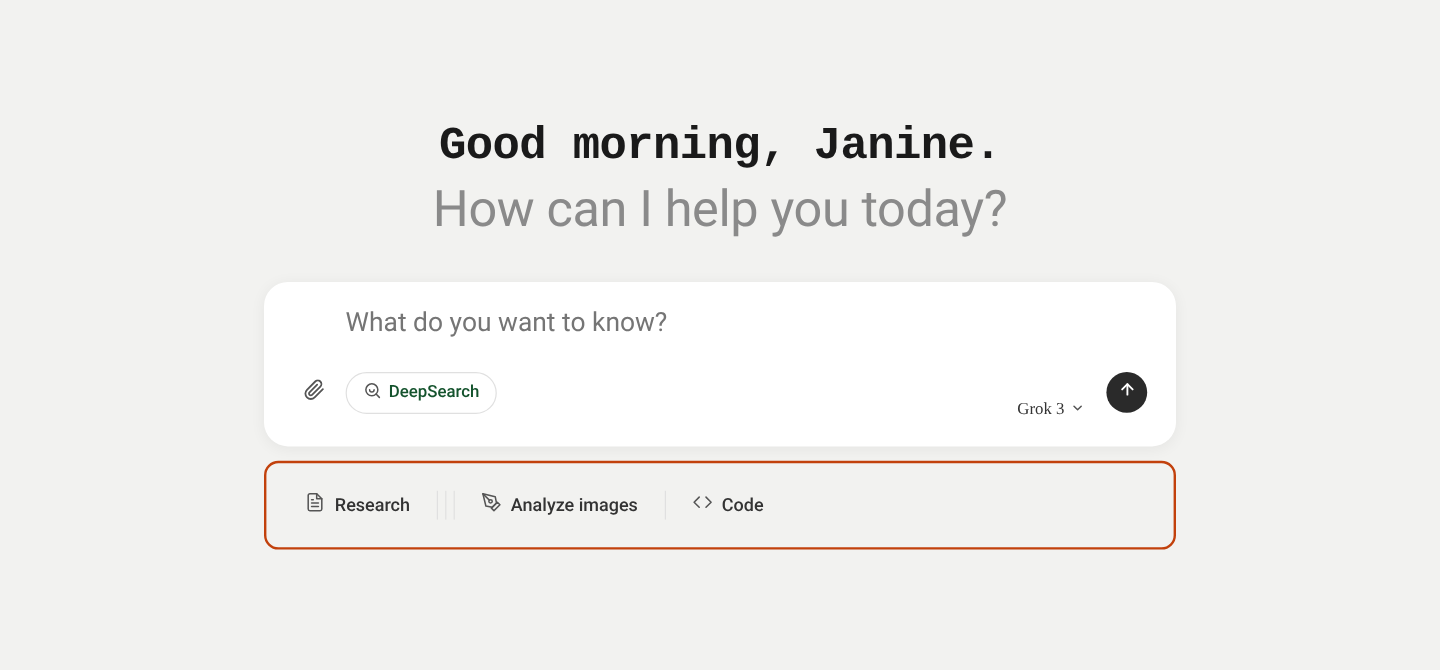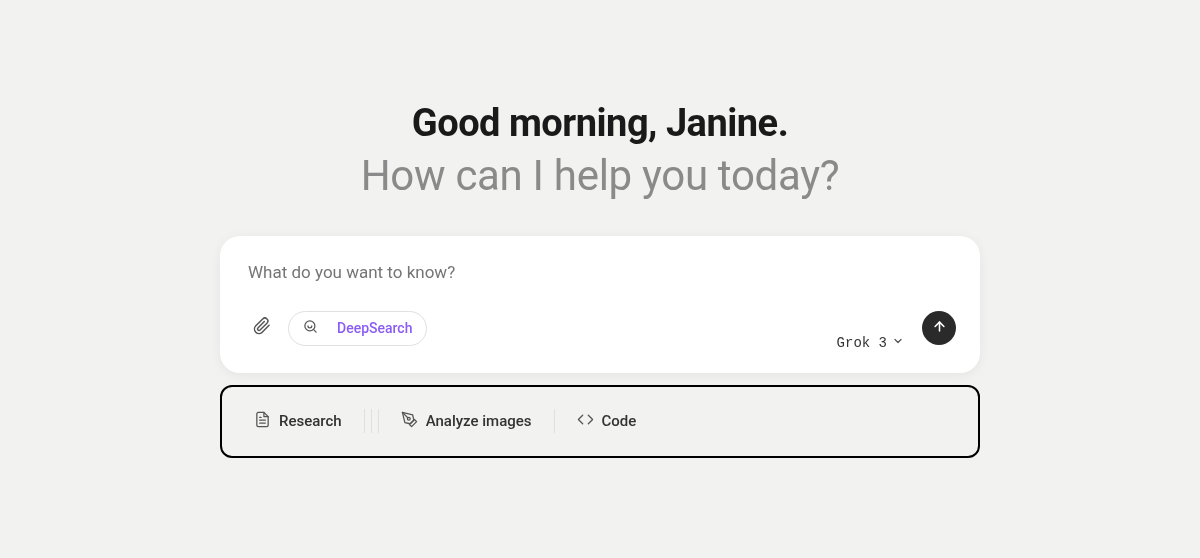--- a/index.html
+++ b/index.html
@@ -32,20 +32,21 @@
       text-align: center;
       margin-bottom: 36px;
     }
 
     .greeting-title {
       font-size: 38px;
       font-weight: 700;
       color: #1a1a1a;
       letter-spacing: -0.5px;
       margin-bottom: 6px;
+      font-family: Liberation Mono, monospace;
     }
 
     .greeting-subtitle {
       font-size: 42px;
       font-weight: 400;
       color: #8a8a8a;
       letter-spacing: -0.3px;
     }
 
     .input-card {
@@ -53,28 +54,29 @@
       border-radius: 20px;
       width: 100%;
       padding: 22px 20px 16px 20px;
       box-shadow: 0 2px 12px rgba(0,0,0,0.06);
     }
 
     .input-area {
       width: 100%;
       border: none;
       outline: none;
-      font-size: 17px;
+      font-size: 22px;
       color: #aaaaaa;
       background: transparent;
       resize: none;
       line-height: 1.4;
       height: 28px;
       padding: 0 8px;
       font-family: inherit;
+      margin-left: 40px;
     }
 
     .input-toolbar {
       display: flex;
       align-items: center;
       margin-top: 14px;
       padding: 0 4px;
     }
 
     .toolbar-left {
@@ -100,28 +102,28 @@
       border: none;
       background: transparent;
       cursor: pointer;
       color: #555;
       font-size: 18px;
     }
 
     .pill-btn {
       display: flex;
       align-items: center;
-      gap: 19px;
+      gap: 6px;
       padding: 7px 14px;
       border-radius: 20px;
       border: 1.5px solid #e0e0e0;
       background: transparent;
       cursor: pointer;
       font-size: 14px;
-      color: #8b5cf6;
+      color: #14532d;
       font-family: inherit;
       font-weight: 500;
     }
 
     .pill-icon {
       font-size: 15px;
       color: #555;
     }
 
     .grok-selector {
@@ -129,21 +131,21 @@
       align-items: center;
       gap: 5px;
       cursor: pointer;
       font-size: 14px;
       color: #333;
       font-weight: 500;
       padding: 6px 8px;
       border-radius: 8px;
       border: none;
       background: transparent;
-      font-family: Liberation Mono, monospace;
+      font-family: Liberation Serif, serif;
       margin-top: 29px;
     }
 
     .send-btn {
       display: flex;
       align-items: center;
       justify-content: center;
       width: 34px;
       height: 34px;
       border-radius: 50%;
@@ -153,21 +155,21 @@
       color: white;
       font-size: 16px;
     }
 
     .suggestion-row {
       display: flex;
       align-items: center;
       gap: 6px;
       margin-top: 12px;
       width: 100%;
-      border: 2px solid #000000;
+      border: 2px solid #c2410c;
       border-radius: 12px;
       padding: 14px 16px;
     }
 
     .suggestion-btn {
       display: flex;
       align-items: center;
       gap: 8px;
       padding: 10px 16px;
       border-radius: 10px;

